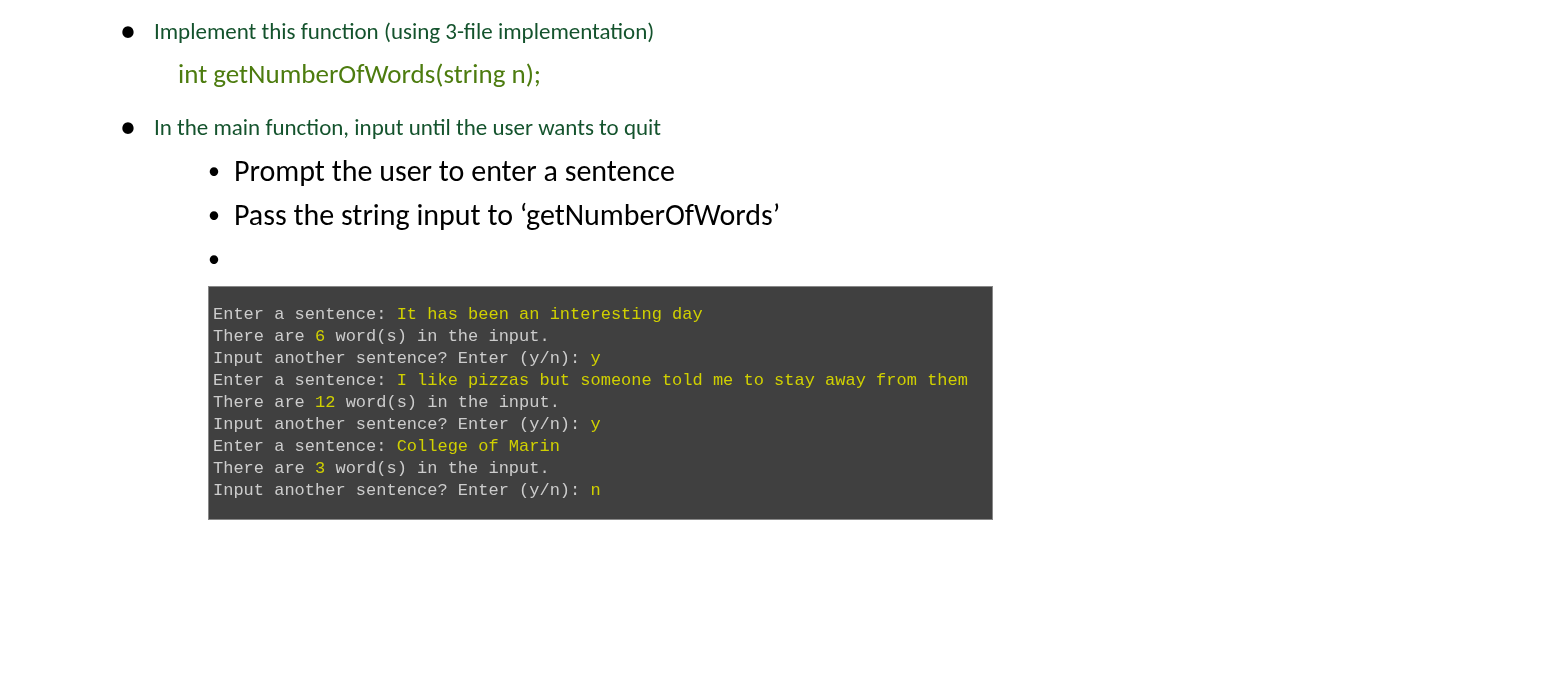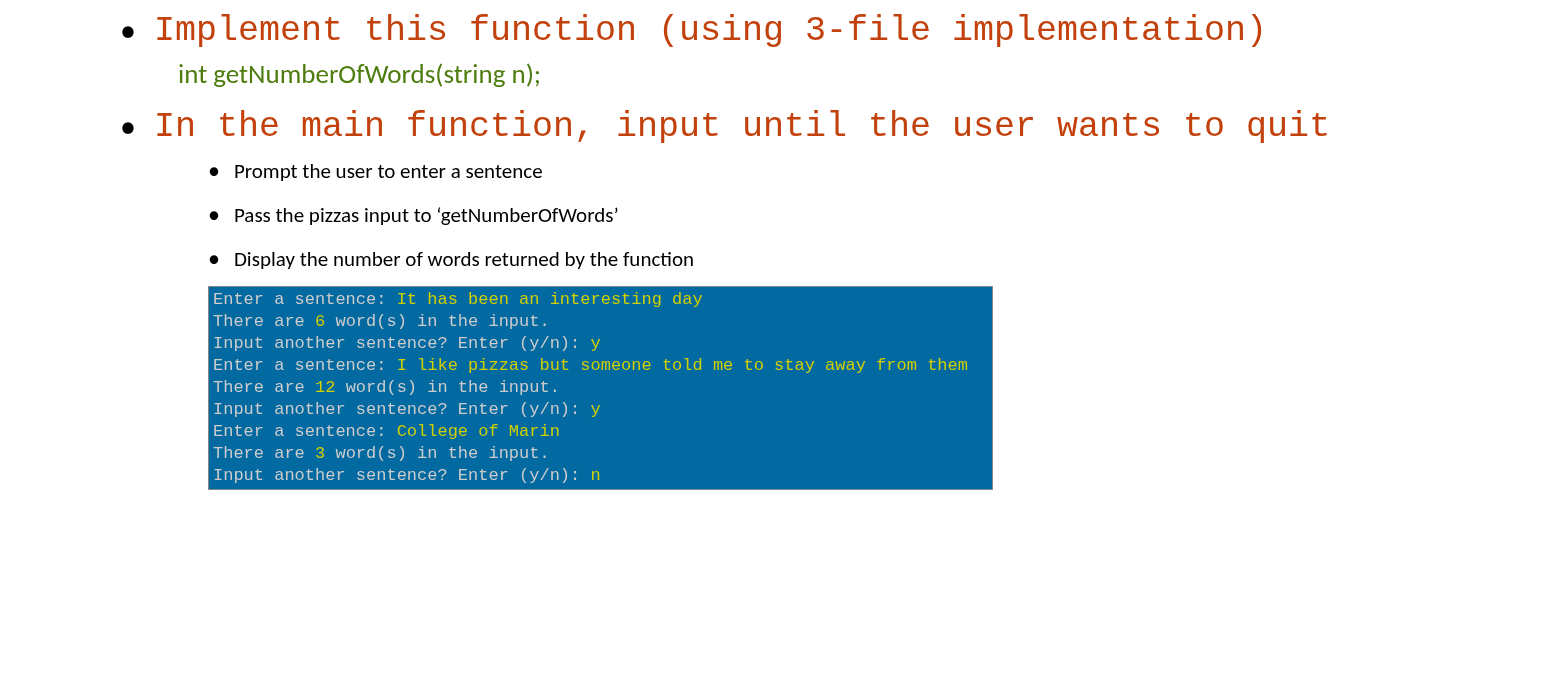--- a/index.html
+++ b/index.html
@@ -19,24 +19,23 @@
       align-items: flex-start;
       margin-bottom: 4px;
     }
     .bullet-dot {
       font-size: 32px;
       line-height: 42px;
       margin-right: 18px;
       flex-shrink: 0;
     }
     .bullet-text-main {
-      font-size: 35px;
+      font-size: 23px;
       line-height: 42px;
-      color: #c2410c;
-      font-family: Liberation Mono, monospace;
+      color: #14532d;
     }
     .sub-line {
       font-size: 27px;
       line-height: 36px;
       color: #4d7c0f;
       margin-left: 58px;
       margin-bottom: 14px;
     }
     .sub-bullet-list {
       margin-left: 88px;
@@ -46,34 +45,34 @@
       align-items: flex-start;
       margin-bottom: 6px;
     }
     .sub-bullet-dot {
       font-size: 24px;
       line-height: 38px;
       margin-right: 14px;
       flex-shrink: 0;
     }
     .sub-bullet-text {
-      font-size: 21px;
+      font-size: 30px;
       line-height: 38px;
       color: #000;
     }
     .terminal {
-      background: #0369a1;
+      background: #404040;
       color: #cccccc;
       font-family: 'Consolas', 'Courier New', monospace;
       font-size: 17px;
       line-height: 22px;
       width: 785px;
       margin-left: 88px;
       margin-top: 8px;
-      padding: 2px 4px;
+      padding: 17px 4px;
       border: 1px solid #888;
       white-space: pre;
     }
     .term-yellow { color: #d0d000; }
   </style>
 </head>
 <body>
 
 <div class="content">
 
@@ -88,25 +87,24 @@
     <span class="bullet-text-main">In the main function, input until the user wants to quit</span>
   </div>
 
   <div class="sub-bullet-list">
     <div class="sub-bullet-item">
       <span class="sub-bullet-dot">•</span>
       <span class="sub-bullet-text">Prompt the user to enter a sentence</span>
     </div>
     <div class="sub-bullet-item">
       <span class="sub-bullet-dot">•</span>
-      <span class="sub-bullet-text">Pass the pizzas input to ‘getNumberOfWords’</span>
+      <span class="sub-bullet-text">Pass the string input to ‘getNumberOfWords’</span>
     </div>
     <div class="sub-bullet-item">
       <span class="sub-bullet-dot">•</span>
-      <span class="sub-bullet-text">Display the number of words returned by the function</span>
     </div>
   </div>
 
   <div class="terminal" id="terminal"><span>Enter a sentence: </span><span class="term-yellow">It has been an interesting day</span>
 <span>There are </span><span class="term-yellow">6</span><span> word(s) in the input.</span>
 <span>Input another sentence? Enter (y/n): </span><span class="term-yellow">y</span>
 <span>Enter a sentence: </span><span class="term-yellow">I like pizzas but someone told me to stay away from them</span>
 <span>There are </span><span class="term-yellow">12</span><span> word(s) in the input.</span>
 <span>Input another sentence? Enter (y/n): </span><span class="term-yellow">y</span>
 <span>Enter a sentence: </span><span class="term-yellow">College of Marin</span>

